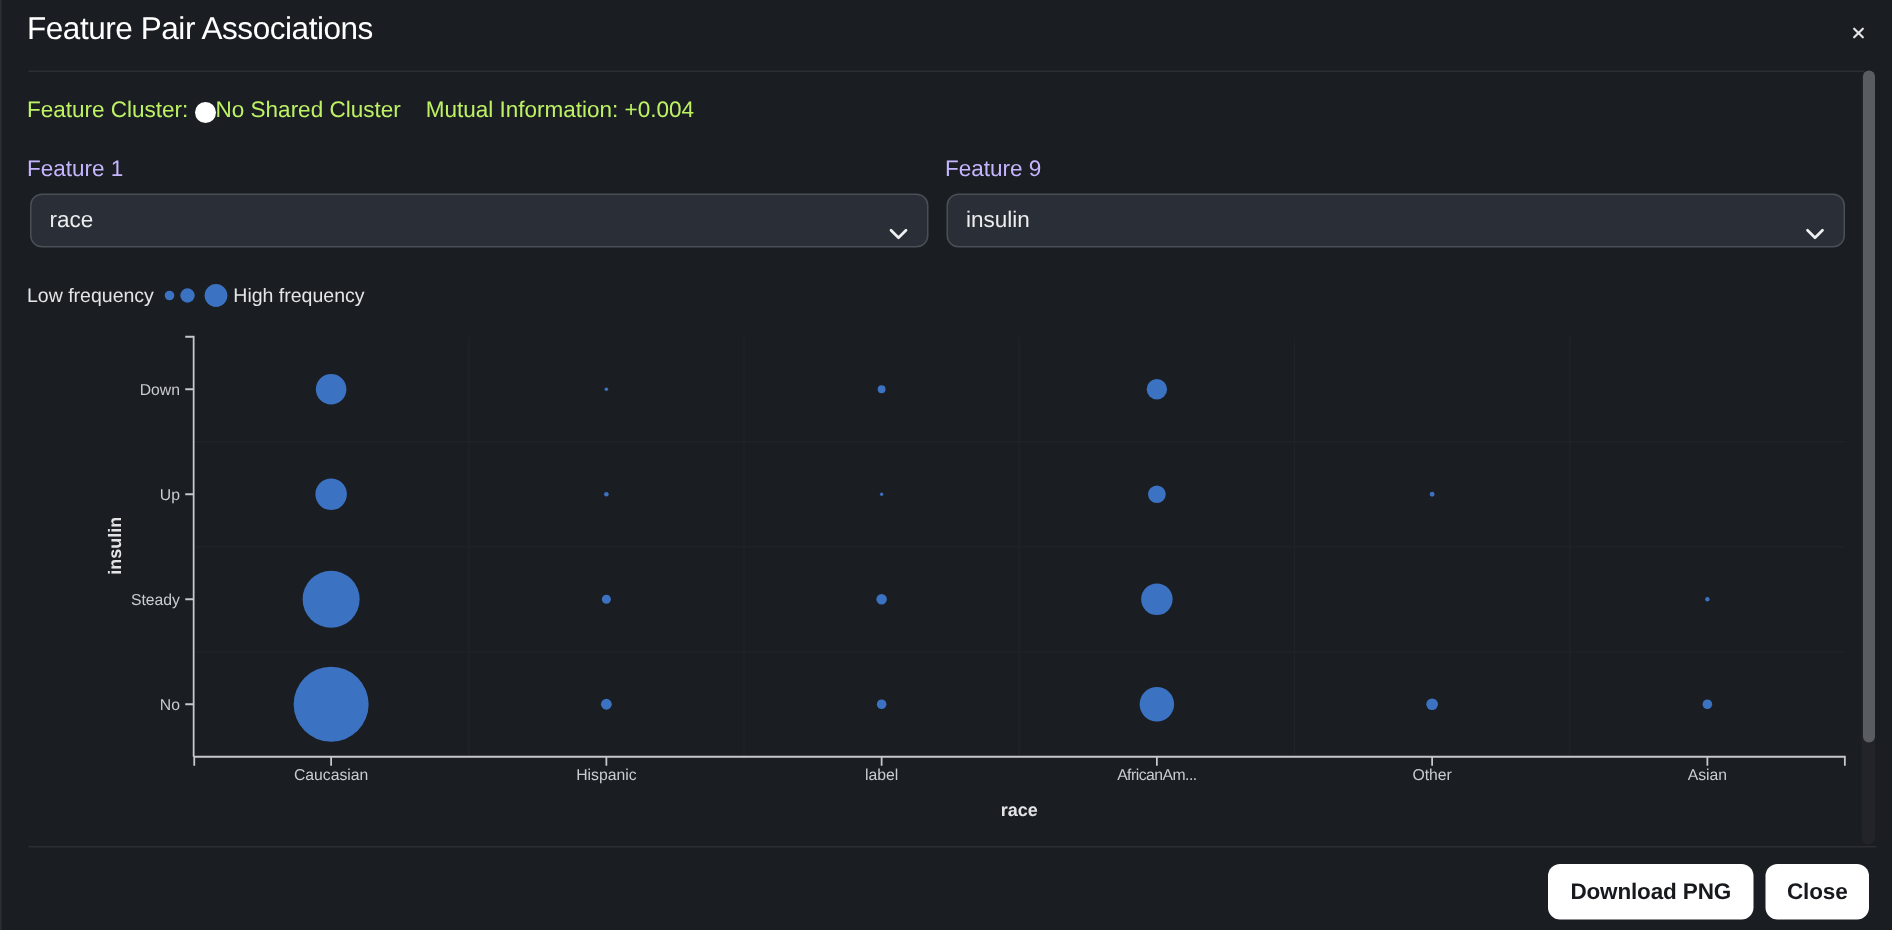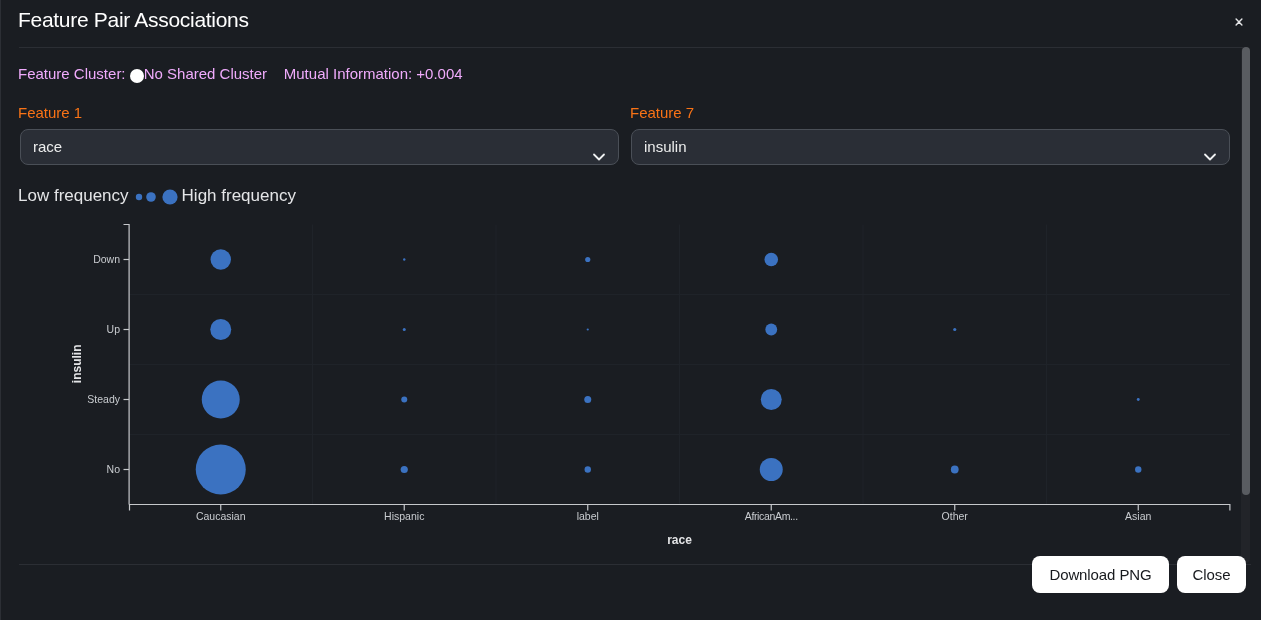--- a/index.html
+++ b/index.html
@@ -14,52 +14,52 @@
   .title {
     left:17px; top:7.5px;
     font-size:21px; font-weight:normal; color:#ffffff;
     letter-spacing:-0.3px;
   }
   .xclose {
     left:1229.4px; top:12.6px; width:18px; height:18px;
     color:#e8e9ea; font-size:17px; text-align:center; line-height:18px;
   }
   .hr1 { left:18px; top:47px; width:1224px; height:1px; background:#2b2e34; }
-  .inforow { left:17px; top:65px; height:20px; font-size:15px; color:#f0abfc; white-space:nowrap; }
+  .inforow { left:17px; top:65px; height:20px; font-size:15px; color:#bef264; white-space:nowrap; }
   .dot { display:inline-block; width:14px; height:14px; border-radius:50%; background:#ffffff; vertical-align:-3.5px; }
-  .flabel { top:104px; font-size:15px; color:#f97316; }
+  .flabel { top:104px; font-size:15px; color:#c4b5fd; }
   .select {
     top:129px; width:599px; height:36px;
     background:#2a2e36; border:1px solid #4a4f57; border-radius:8px;
     color:#eceded; font-size:15px; line-height:34px; padding-left:12px;
   }
   .chev { position:absolute; right:12px; top:12px; }
-  .legend { left:17px; top:186px; height:20px; display:flex; align-items:center; font-size:17px; color:#e4e5e7; }
+  .legend { left:17px; top:186px; height:20px; display:flex; align-items:center; font-size:13px; color:#e4e5e7; }
   .hr2 { left:18px; top:564px; width:1232px; height:1px; background:#2b2e34; }
   .btn {
-    top:556px; height:37px; background:#ffffff; border-radius:8px;
-    color:#17191d; font-size:15px; font-weight:normal; letter-spacing:-0.1px;
+    top:576px; height:37px; background:#ffffff; border-radius:8px;
+    color:#17191d; font-size:15px; font-weight:bold; letter-spacing:-0.1px;
     display:flex; align-items:center; justify-content:center;
   }
   .sbtrack { left:1240px; top:47px; width:9px; height:516px; background:#222429; border-radius:4.5px; }
   .sbthumb { left:1240.5px; top:47px; width:8.5px; height:448px; background:#595c61; border-radius:4.5px; }
 </style>
 </head>
 <body>
   <div class="abs title">Feature Pair Associations</div>
   <div class="abs xclose">
     <svg width="18" height="18" viewBox="0 0 18 18">
       <path d="M6.1 6.1 L11.9 11.9 M11.9 6.1 L6.1 11.9" stroke="#e4e5e7" stroke-width="1.45" stroke-linecap="round"></path>
     </svg>
   </div>
   <div class="abs hr1"></div>
   <div class="abs inforow">Feature Cluster:&nbsp;<span class="dot"></span>No Shared Cluster&nbsp;&nbsp;&nbsp;&nbsp;Mutual Information: +0.004</div>
 
   <div class="abs flabel" style="left:17px;">Feature 1</div>
-  <div class="abs flabel" style="left:629px;">Feature 7</div>
+  <div class="abs flabel" style="left:629px;">Feature 9</div>
   <div class="abs select" style="left:19px;">race
     <span class="chev"><svg width="14" height="14" viewBox="0 0 14 14">
         <path d="M2 4.5 L7 9.5 L12 4.5" fill="none" stroke="#eef0f1" stroke-width="1.8" stroke-linecap="round" stroke-linejoin="round"></path>
       </svg></span>
   </div>
   <div class="abs select" style="left:630px;">insulin
     <span class="chev"><svg width="14" height="14" viewBox="0 0 14 14">
         <path d="M2 4.5 L7 9.5 L12 4.5" fill="none" stroke="#eef0f1" stroke-width="1.8" stroke-linecap="round" stroke-linejoin="round"></path>
       </svg></span>
   </div>

